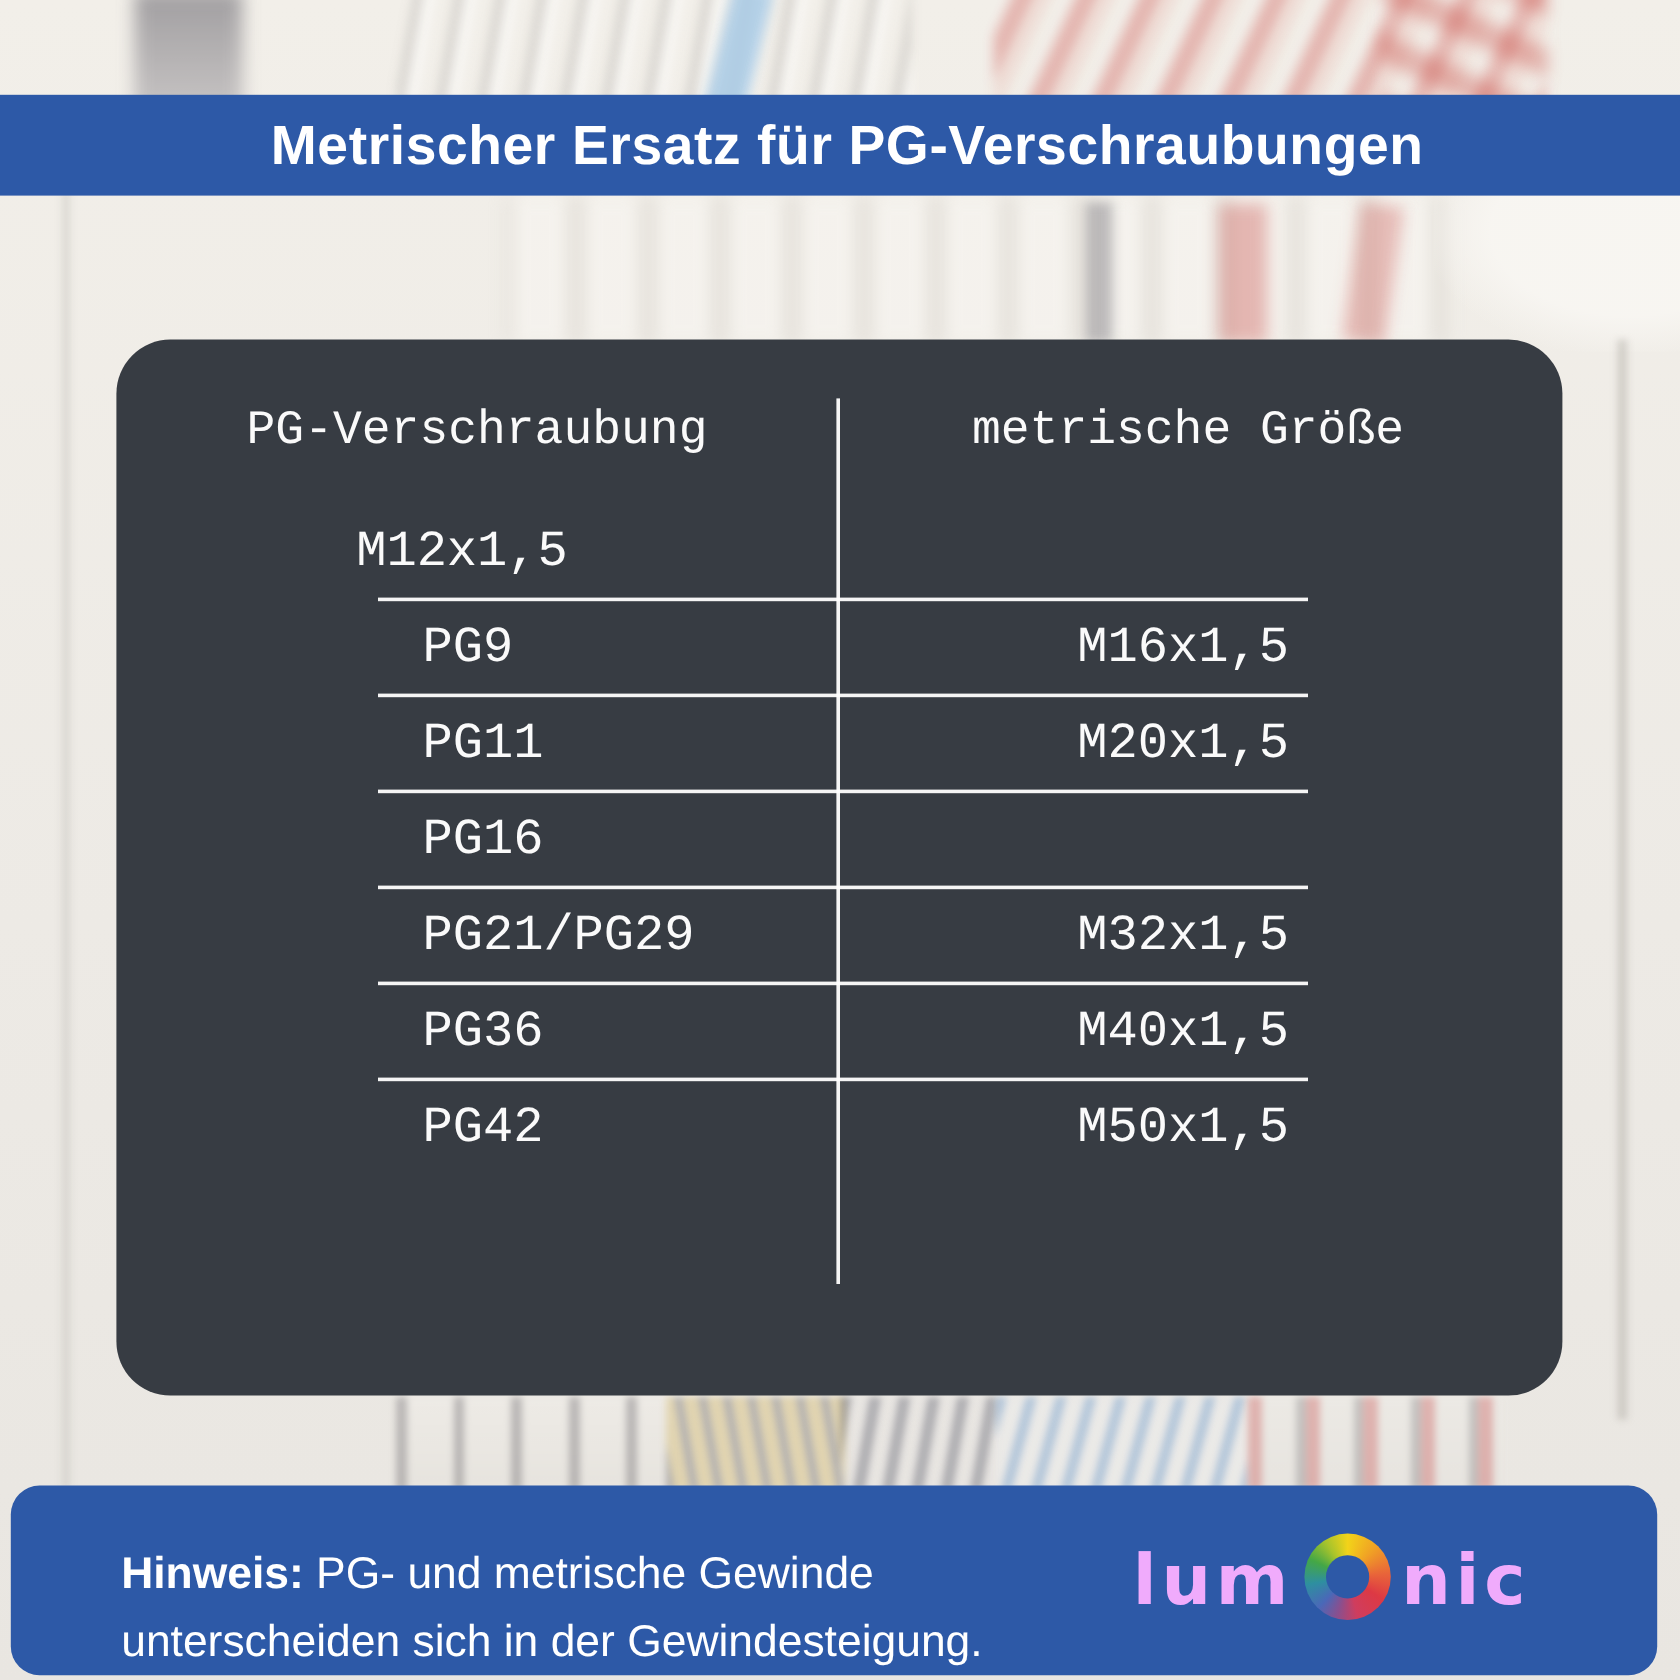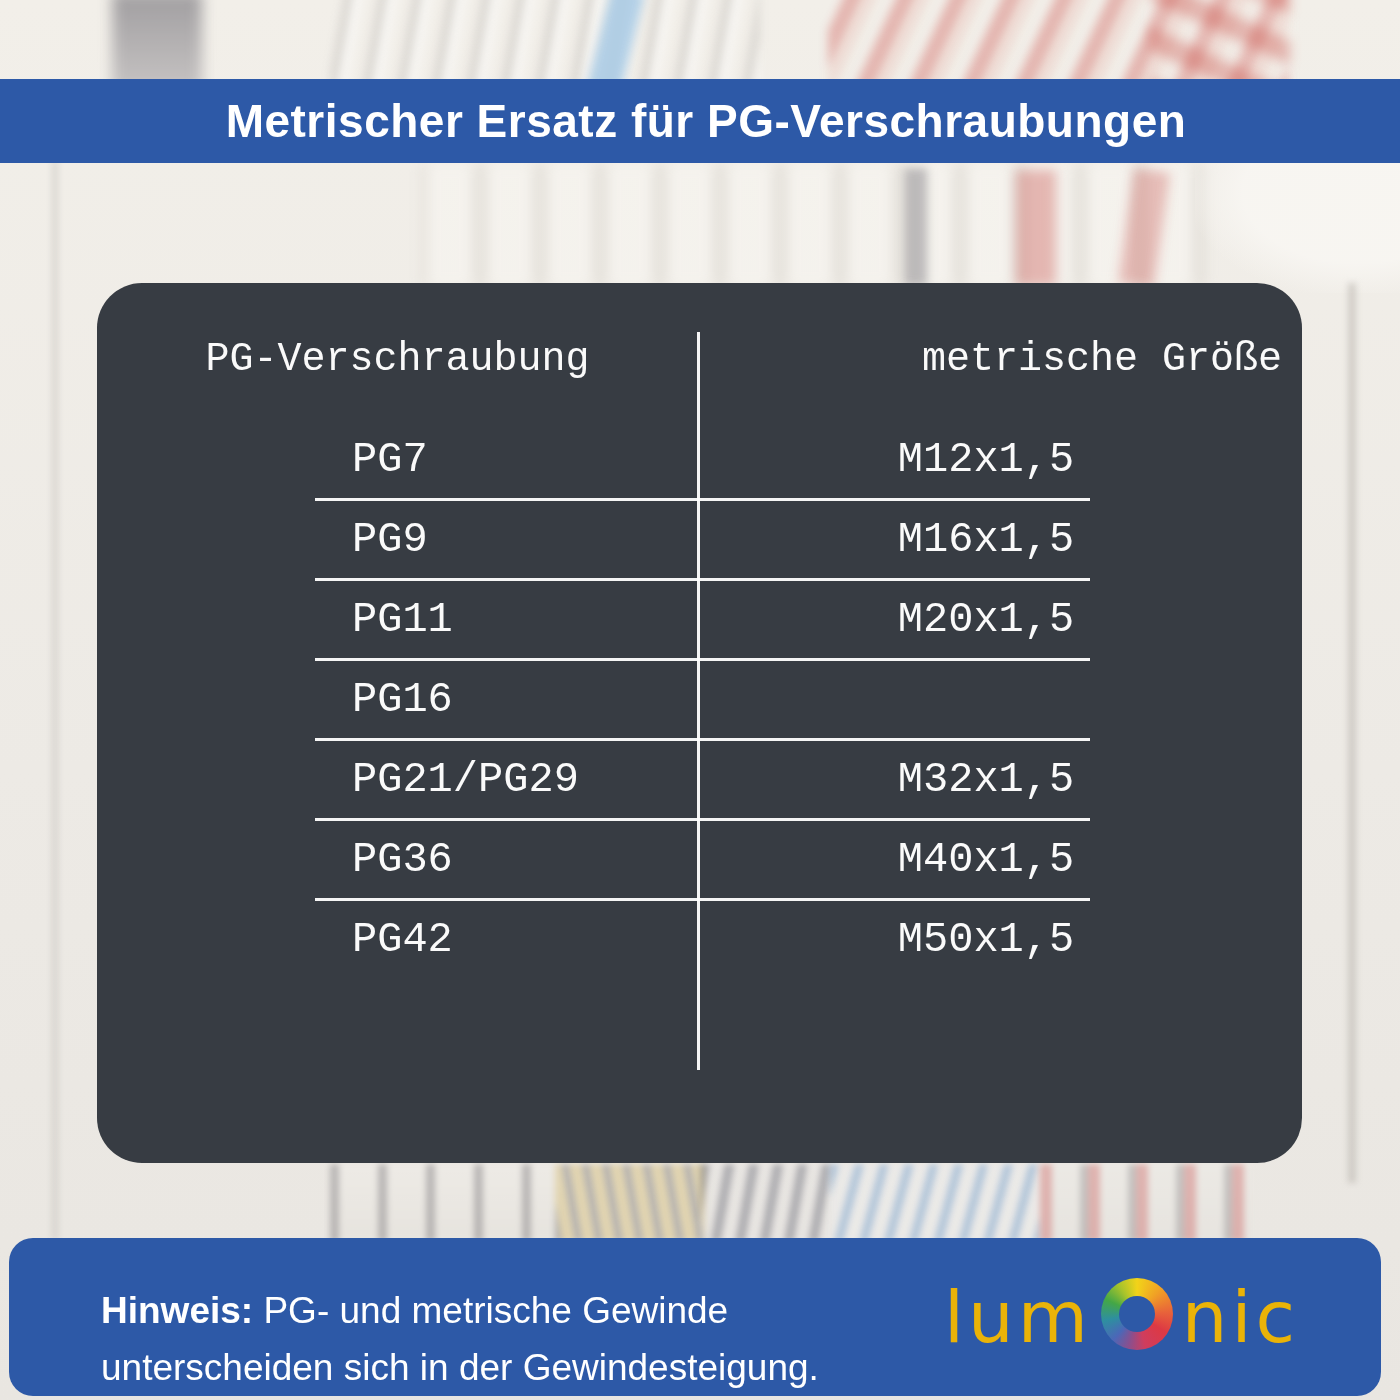--- a/index.html
+++ b/index.html
@@ -53,36 +53,36 @@
     filter:blur(3px);opacity:.65;}
   
   .title-bar{position:absolute;left:0;top:79px;width:100%;height:84px;background:#2d59a7;
     display:flex;align-items:center;justify-content:center;}
   .title-bar h1{margin:0;color:#fff;font-size:46px;font-weight:bold;letter-spacing:.5px;}
   
   .panel{position:absolute;left:97px;top:283px;width:1205px;height:880px;
     background:#373c43;border-radius:45px;color:#fafafa;font-family:Liberation Mono, monospace;}
   .thead{position:absolute;top:54px;left:0;width:100%;display:flex;font-size:40px;}
   .th-left{width:601px;text-align:center;}
-  .th-right{width:604px;text-align:right;padding-right:20px;box-sizing:border-box;}
+  .th-right{width:604px;text-align:center;padding-right:20px;box-sizing:border-box;}
   .col-divider{position:absolute;left:600px;top:49px;width:3px;height:738px;background:rgba(255,255,255,.95);}
   .tbody{position:absolute;top:137px;left:0;width:100%;}
   .trow{position:relative;display:flex;height:80px;align-items:center;font-size:42px;}
   .trow:not(:last-child)::after{content:"";position:absolute;left:218px;bottom:-1px;width:775px;height:3px;
     background:rgba(255,255,255,.95);}
   .cell-pg{width:601px;padding-left:255px;box-sizing:border-box;text-align:left;}
   .cell-metric{width:604px;padding-right:28px;box-sizing:border-box;text-align:center;}
   
   .footer{position:absolute;left:9px;top:1238px;width:1372px;height:158px;background:#2d59a7;
     border-radius:24px;color:#fff;}
   .note{position:absolute;left:92px;top:44px;width:800px;margin:0;font-size:37px;line-height:57px;}
   .note b{font-weight:bold;}
   .logo{position:absolute;left:935px;top:0;height:158px;display:flex;align-items:center;}
-  .logo .ltxt{font-family:"DejaVu Sans", sans-serif;font-size:72px;line-height:1;letter-spacing:4px;
-    font-weight:normal;color:#eab308;}
+  .logo .ltxt{font-family:"DejaVu Sans", sans-serif;font-size:58px;line-height:1;letter-spacing:4px;
+    font-weight:bold;color:#f0abfc;}
   .ring{position:relative;width:72px;height:72px;border-radius:50%;margin:0 9px 6px 9px;
     background:conic-gradient(from 0deg,
       #f2d319 0%, #f0a125 12%, #e8633a 24%, #dd3944 34%, #cf3d5e 46%,
       #8a4f8e 54%, #4a68b8 62%, #2e8fa0 72%, #44a746 82%, #a6c32c 91%, #f2d319 100%);}
   .ring .hole{position:absolute;left:18px;top:18px;width:36px;height:36px;border-radius:50%;background:#2d59a7;}
 </style>
 </head>
 <body>
 
 <div class="canvas">
@@ -112,21 +112,20 @@
   </div>
 
   <div class="panel">
     <div class="thead">
       <div class="th-left">PG-Verschraubung</div>
       <div class="th-right">metrische Größe</div>
     </div>
     <div class="col-divider"></div>
     <div class="tbody">
       <div class="trow">
-        <div class="cell-pg">PG7</div>
         <div class="cell-metric">M12x1,5</div>
       </div>
       <div class="trow">
         <div class="cell-pg">PG9</div>
         <div class="cell-metric">M16x1,5</div>
       </div>
       <div class="trow">
         <div class="cell-pg">PG11</div>
         <div class="cell-metric">M20x1,5</div>
       </div>

